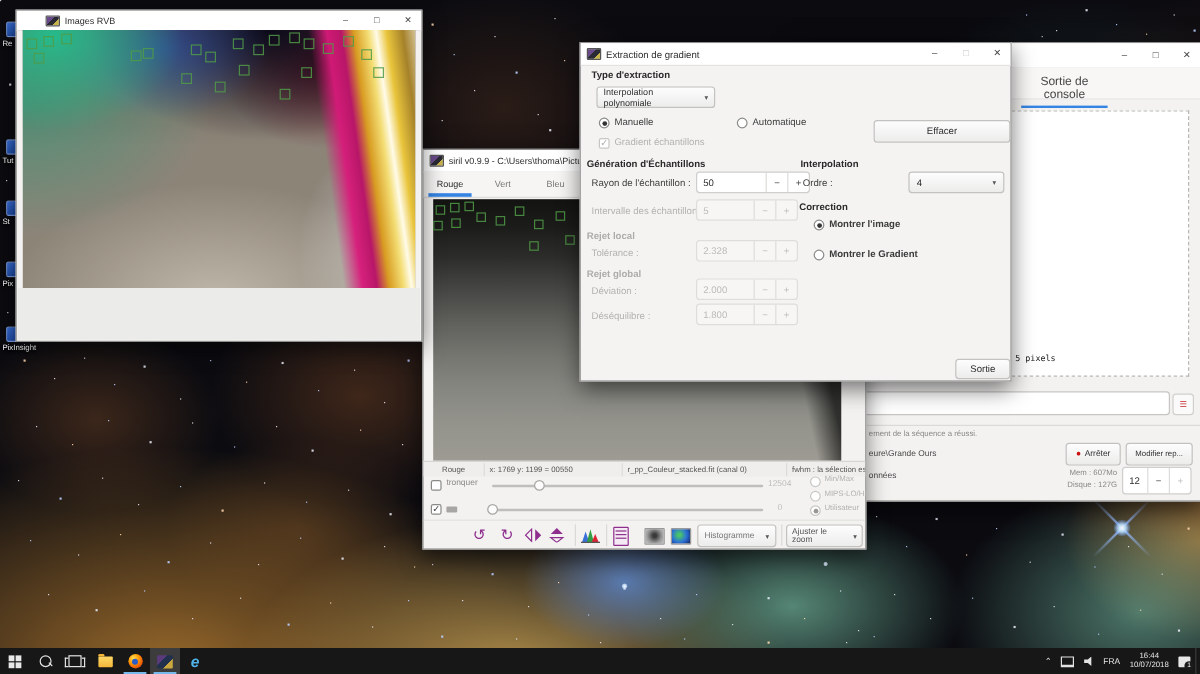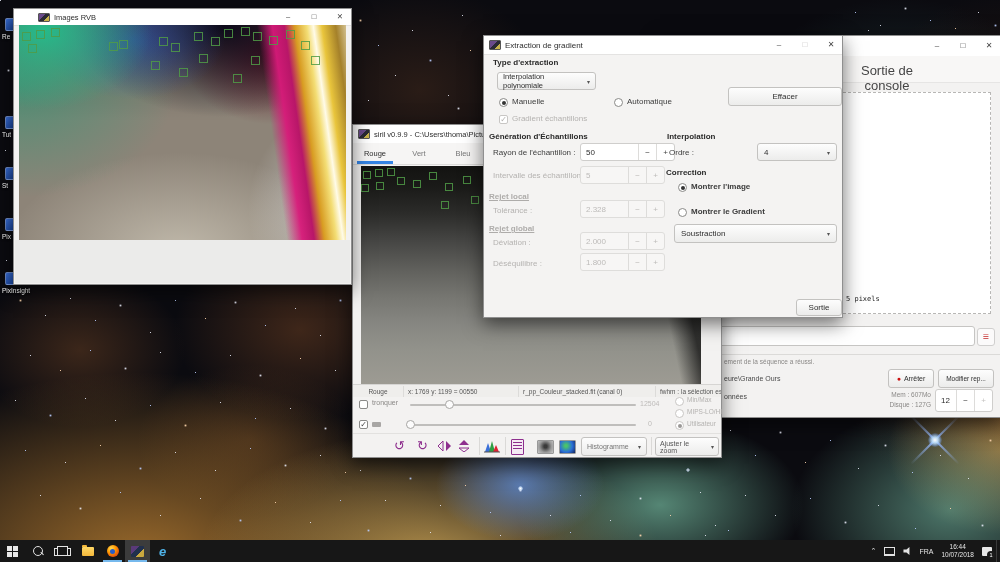--- a/index.html
+++ b/index.html
@@ -41,21 +41,21 @@
   .tbtn.dim{color:#c6c5c4;}
   .ttl{font-size:7.5px;color:#2d2d2d;white-space:nowrap;overflow:hidden;flex:1;}
   .appic{width:10px;height:8px;border-radius:1px;flex:0 0 auto;
      background:linear-gradient(135deg,#6a4a8a 0 40%,#2a2a34 40% 70%,#c8b24a 70%);border:1px solid #555;}
   .gbtn{position:absolute;display:flex;align-items:center;justify-content:center;box-sizing:border-box;
         background:linear-gradient(#fdfdfd,#ececeb);border:1px solid #c3c2c0;border-radius:3px;
         color:#2e2e2e;font-size:8px;}
   .lbl{position:absolute;font-size:8px;color:#3c3c3c;white-space:nowrap;}
   .lbl.b{font-weight:bold;color:#2a2a2a;}
   .lbl.dis{color:#b4b2b0;}
-  .lbl.b.dis{color:#aeacaa;text-decoration:underline;}
+  .lbl.b.dis{color:#aeacaa;}
   .rad{position:absolute;width:9px;height:9px;border:1px solid #8a8a88;border-radius:50%;background:#fff;box-sizing:border-box;}
   .rad.on::after{content:"";position:absolute;inset:1.5px;background:#333;border-radius:50%;}
   .rad.dis{border-color:#c8c6c4;}
   .rad.dis.on::after{background:#9a9896;}
   .chk{position:absolute;width:9px;height:9px;border:1px solid #8a8a88;border-radius:2px;background:#fff;
        box-sizing:border-box;font-size:8px;line-height:8px;text-align:center;color:#555;}
   .chk.dis{border-color:#c8c6c4;color:#b0aeac;}
   .spin{position:absolute;display:flex;background:#fff;border:1px solid #cfcecc;border-radius:3px;
         box-sizing:border-box;height:18px;align-items:stretch;}
   .spin .val{flex:1;font-size:8px;color:#2e2e2e;padding:4px 0 0 5px;}
@@ -75,21 +75,21 @@
   .statusbar .cell{padding:2px 4px;border-right:1px solid #dcdbd9;white-space:nowrap;overflow:hidden;}
   .track{position:absolute;height:2px;background:#bfbebc;border-radius:2px;}
   .knob{position:absolute;width:9px;height:9px;border-radius:50%;background:#fcfcfc;border:1px solid #a8a7a5;box-sizing:border-box;}
   .slval{position:absolute;font-size:7px;color:#bdbbb9;}
   .mono{font-family:"DejaVu Sans Mono",monospace;}
   .toolico{position:absolute;font-size:13px;color:#8e2f8e;line-height:1;}
   .thumb{position:absolute;width:15px;height:12px;border:1px solid #999;border-radius:1px;}
   
   .sq{position:absolute;border:1px solid rgba(80,155,70,.85);box-sizing:border-box;}
   
-  .contab{position:absolute;font-size:13px;color:#454545;text-align:center;}
+  .contab{position:absolute;font-size:10px;color:#454545;text-align:center;}
   .contab::after{content:"";position:absolute;left:0;right:0;bottom:-5px;height:2px;background:#3584e4;}
   .smalltxt{position:absolute;font-size:6.5px;color:#8a8886;white-space:nowrap;}
   
   .taskbar{position:absolute;left:0;top:540px;width:1000px;height:22px;background:#171717;display:flex;align-items:center;z-index:60;}
   .tb-item{width:25px;height:22px;display:flex;align-items:center;justify-content:center;position:relative;flex:0 0 auto;}
   .tb-item.active{background:#3c3c3c;}
   .tb-item.lined::after{content:"";position:absolute;left:3px;right:3px;bottom:0;height:2px;background:#76b9ed;}
   .tray{margin-left:auto;display:flex;align-items:center;height:22px;color:#e6e6e6;}
   .tray .ti{padding:0 4px;font-size:8px;display:flex;align-items:center;justify-content:center;height:22px;}
   .clock{font-size:6.5px;line-height:1.3;text-align:center;padding:0 4px;}
@@ -315,21 +315,21 @@
 
   <div class="lbl b" style="left:9px;top:22px;">Type d'extraction</div>
   <div class="gbtn" style="left:13px;top:36px;width:99px;height:18px;font-size:7.5px;justify-content:space-between;padding:0 5px;">
     <span>Interpolation polynomiale</span>
     <span class="ddicon">▾</span>
   </div>
   <div class="rad on" style="left:15px;top:62px;"></div>
   <div class="lbl" style="left:28px;top:61px;">Manuelle</div>
   <div class="rad" style="left:130px;top:62px;"></div>
   <div class="lbl" style="left:143px;top:61px;">Automatique</div>
-  <div class="gbtn" style="left:244px;top:51px;width:114px;height:19px;">
+  <div class="gbtn" style="left:244px;top:64px;width:114px;height:19px;">
     <span>Effacer</span>
   </div>
   <div class="chk dis" style="left:15px;top:79px;">✓</div>
   <div class="lbl dis" style="left:28px;top:78px;">Gradient échantillons</div>
 
   <div class="lbl b" style="left:5px;top:96px;">Génération d'Échantillons</div>
   <div class="lbl b" style="left:183px;top:96px;">Interpolation</div>
 
   <div class="lbl" style="left:9px;top:112px;">Rayon de l'échantillon :</div>
   <div class="spin" style="left:96px;top:107px;width:95px;">
@@ -362,24 +362,20 @@
   </div>
   <div class="rad" style="left:194px;top:172px;"></div>
   <div class="lbl" style="left:207px;top:171px;font-weight:bold;">Montrer le Gradient</div>
 
   <div class="lbl b dis" style="left:5px;top:188px;">Rejet global</div>
   <div class="lbl dis" style="left:9px;top:202px;">Déviation :</div>
   <div class="spin dis" style="left:96px;top:196px;width:85px;">
     <span class="val">2.000</span>
     <span class="sb">−</span>
     <span class="sb">+</span>
-  </div>
-  <div class="gbtn" style="left:190px;top:188px;width:163px;height:19px;justify-content:space-between;padding:0 6px;">
-    <span>Soustraction</span>
-    <span class="ddicon">▾</span>
   </div>
 
   <div class="lbl dis" style="left:9px;top:223px;">Déséquilibre :</div>
   <div class="spin dis" style="left:96px;top:217px;width:85px;">
     <span class="val">1.800</span>
     <span class="sb">−</span>
     <span class="sb">+</span>
   </div>
 
   <div class="gbtn" style="left:312px;top:263px;width:46px;height:17px;">

